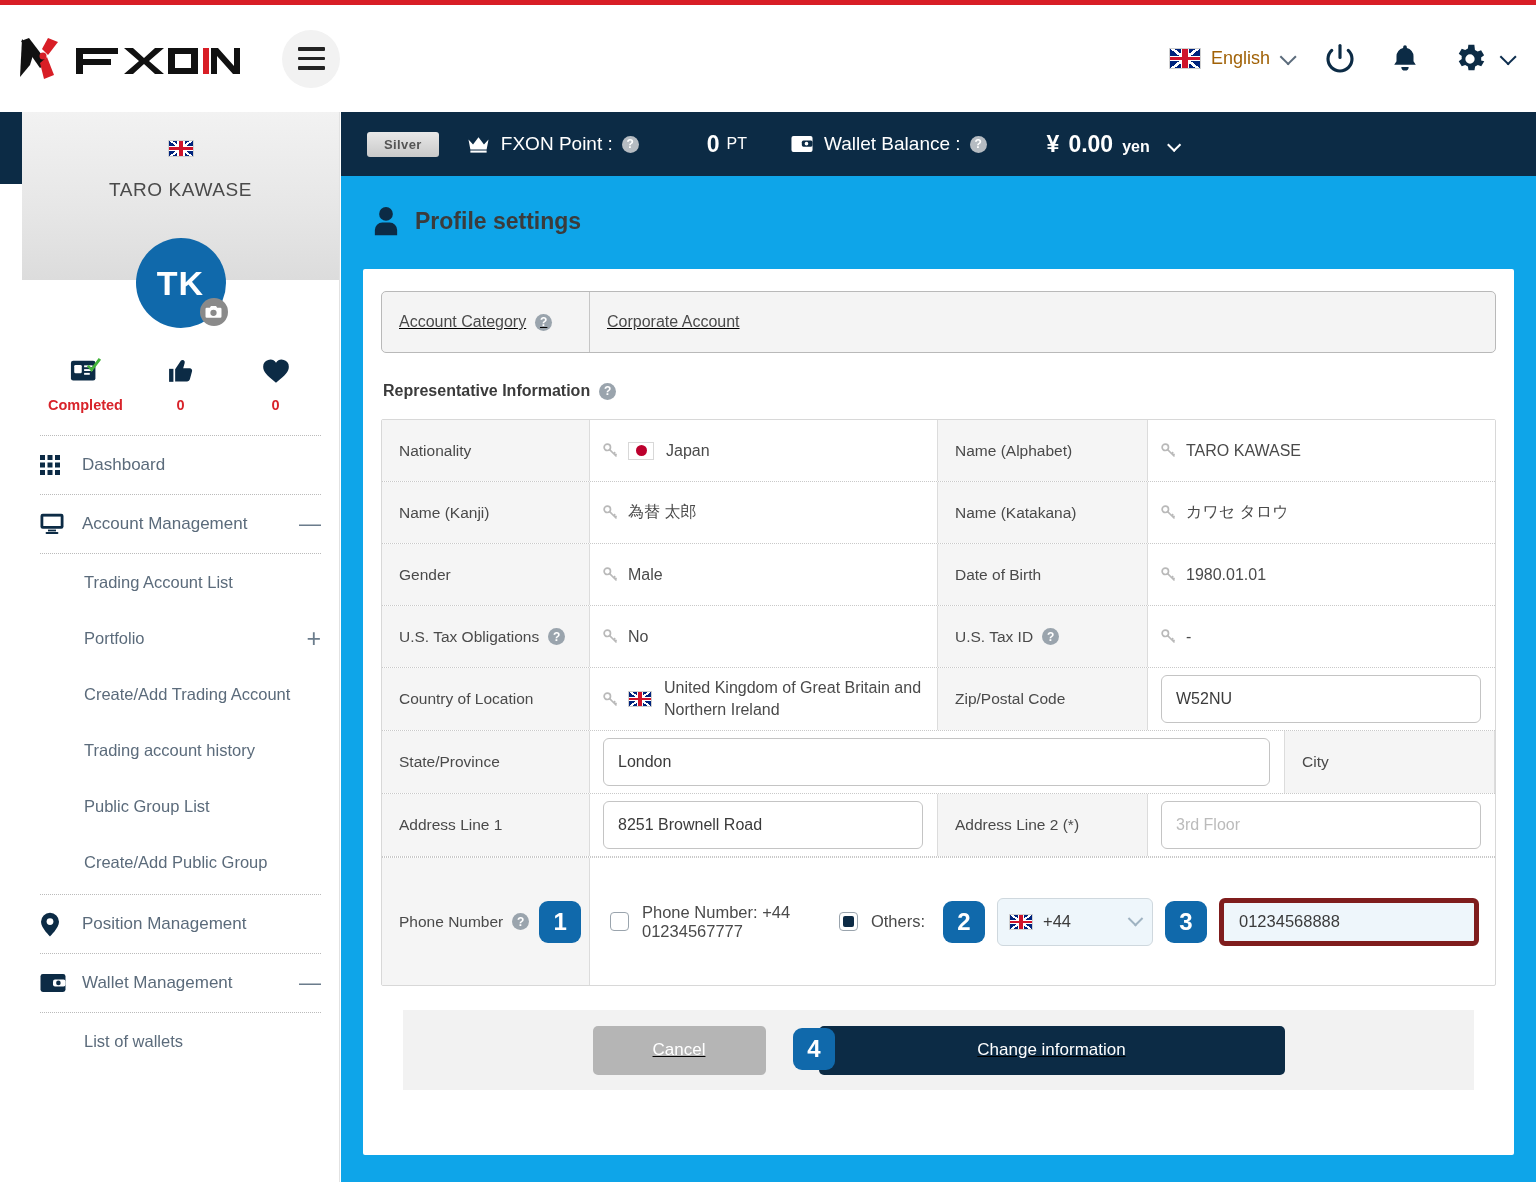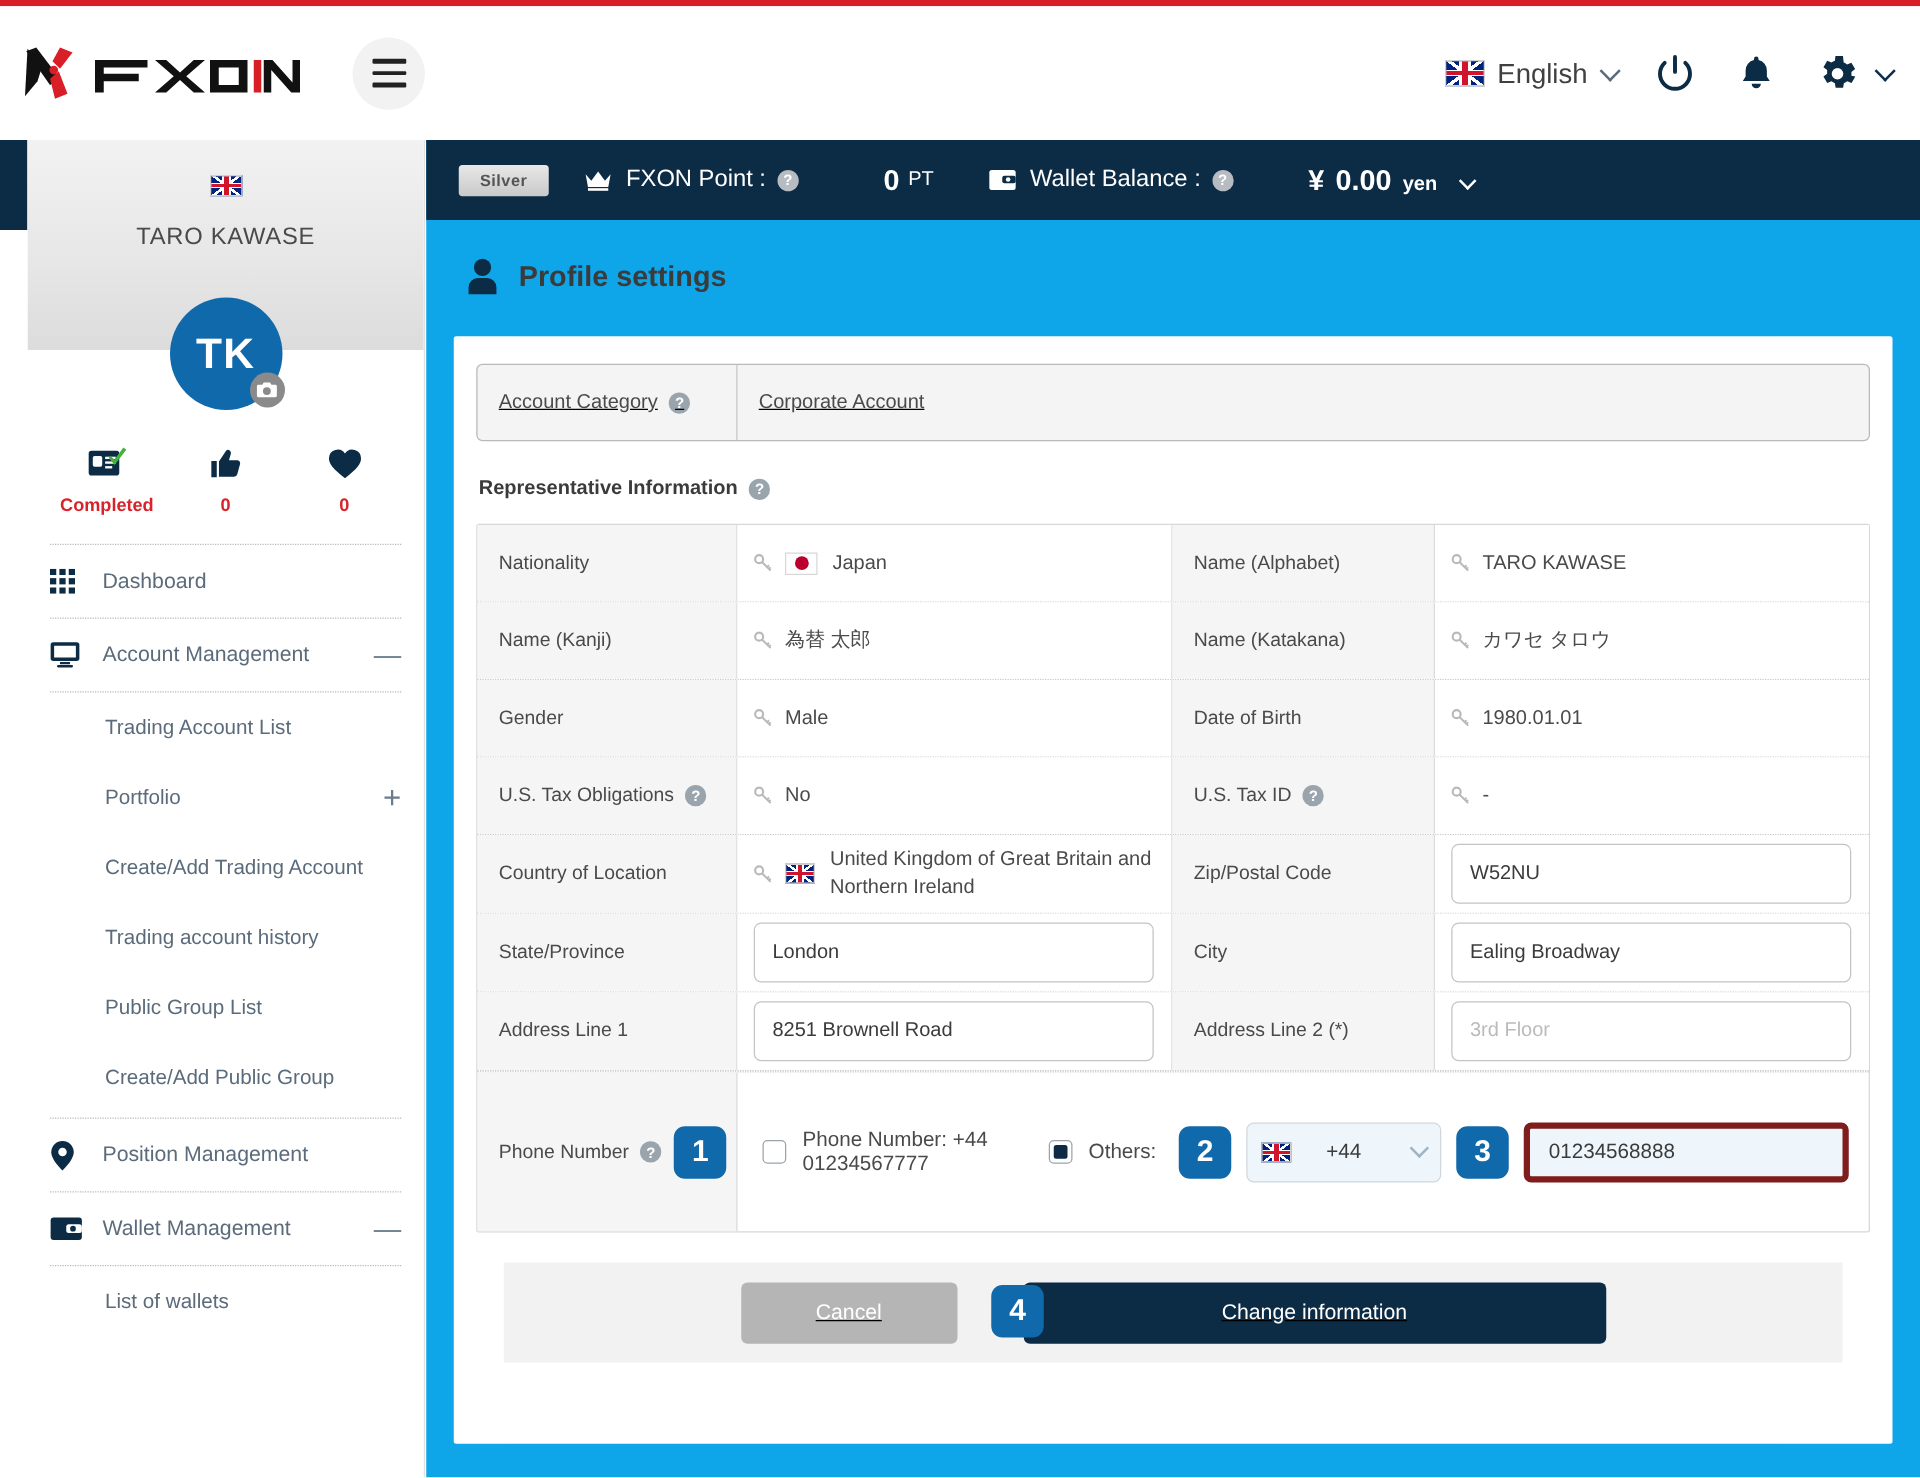--- a/index.html
+++ b/index.html
@@ -51,21 +51,21 @@
     background-size: 100% 100%;
     display: inline-block; flex: 0 0 auto;
   }
   .flag-uk.sm { width: 26px; height: 17px; }
   .flag-uk.xs { width: 24px; height: 16px; }
   .flag-jp {
     width: 26px; height: 18px; border: 1px solid #d8d8d8; background: #fff;
     display: flex; align-items: center; justify-content: center; flex: 0 0 auto;
   }
   .flag-jp i { display: block; width: 11px; height: 11px; border-radius: 50%; background: #bc002d; }
-  .lang-label { font-size: 22px; color: #404040; }
+  .lang-label { font-size: 18px; color: #a16207; }
   .chev { width: 12px; height: 12px; border-right: 2.4px solid #0d2d4e; border-bottom: 2.4px solid #0d2d4e; transform: rotate(45deg) translateY(-3px); }
   .chev.gray { border-color: #5b6b7b; }
   .hicon { margin-left: 30px; cursor: pointer; display: flex; align-items: center; }
 
   
   .left-sliver {
     position: absolute; left: 0; top: 112px; width: 22px; height: 72px;
     background: #0c2b45;
   }
   .left-bg {
@@ -203,21 +203,21 @@
     width: 19px; height: 19px; border: 1.6px solid #9aa4ad; border-radius: 4px;
     background: #fff; flex: 0 0 auto; cursor: pointer;
     display: flex; align-items: center; justify-content: center;
   }
   .chk.on { }
   .chk.on i { width: 11px; height: 11px; background: #0d2b45; border-radius: 2px; display: block; }
   .prow-label { margin-left: 13px; font-size: 16.5px; color: #4a4a4a; }
   .sel {
     width: 156px; height: 48px; border: 1px solid #cfd8de; border-radius: 6px;
     background: #eef6fb; display: flex; align-items: center; padding: 0 11px;
-    cursor: pointer; position: relative; gap: 18px;
+    cursor: pointer; position: relative;
   }
   .sel .code { margin-left: 10px; font-size: 16.5px; color: #3b3b3b; }
   .sel .carret {
     margin-left: auto; width: 11px; height: 11px;
     border-right: 2px solid #9fb3c2; border-bottom: 2px solid #9fb3c2;
     transform: rotate(45deg) translate(-2px,-2px);
   }
   .phone-inp {
     flex: 1; height: 48px; border: 5px solid #7f1d1d; border-radius: 6px;
     background: #eef6fb; padding: 0 15px; font-size: 16.5px; color: #3b3b3b;
@@ -630,23 +630,20 @@
             <input class="inp" value="W52NU" style="">
           </div>
         </div>
 
         <div class="trow">
           <div class="tlabel">State/Province</div>
           <div class="tval bordered cell-pad">
             <input class="inp" value="London" style="">
           </div>
           <div class="tlabel second">City</div>
-          <div class="tval cell-pad">
-            <input class="inp" value="Ealing Broadway" style="">
-          </div>
         </div>
 
         <div class="trow">
           <div class="tlabel">Address Line 1</div>
           <div class="tval bordered cell-pad">
             <input class="inp" value="8251 Brownell Road" style="">
           </div>
           <div class="tlabel second">Address Line 2 (*)</div>
           <div class="tval cell-pad">
             <input class="inp" placeholder="3rd Floor" style="">

